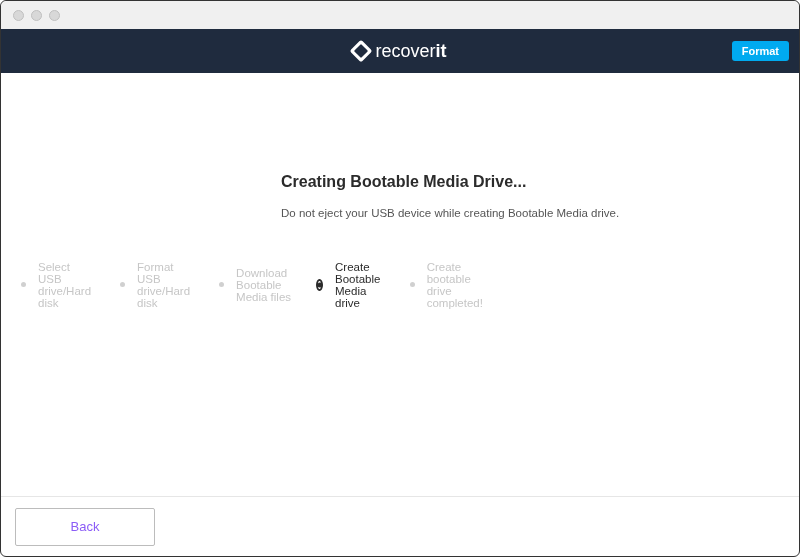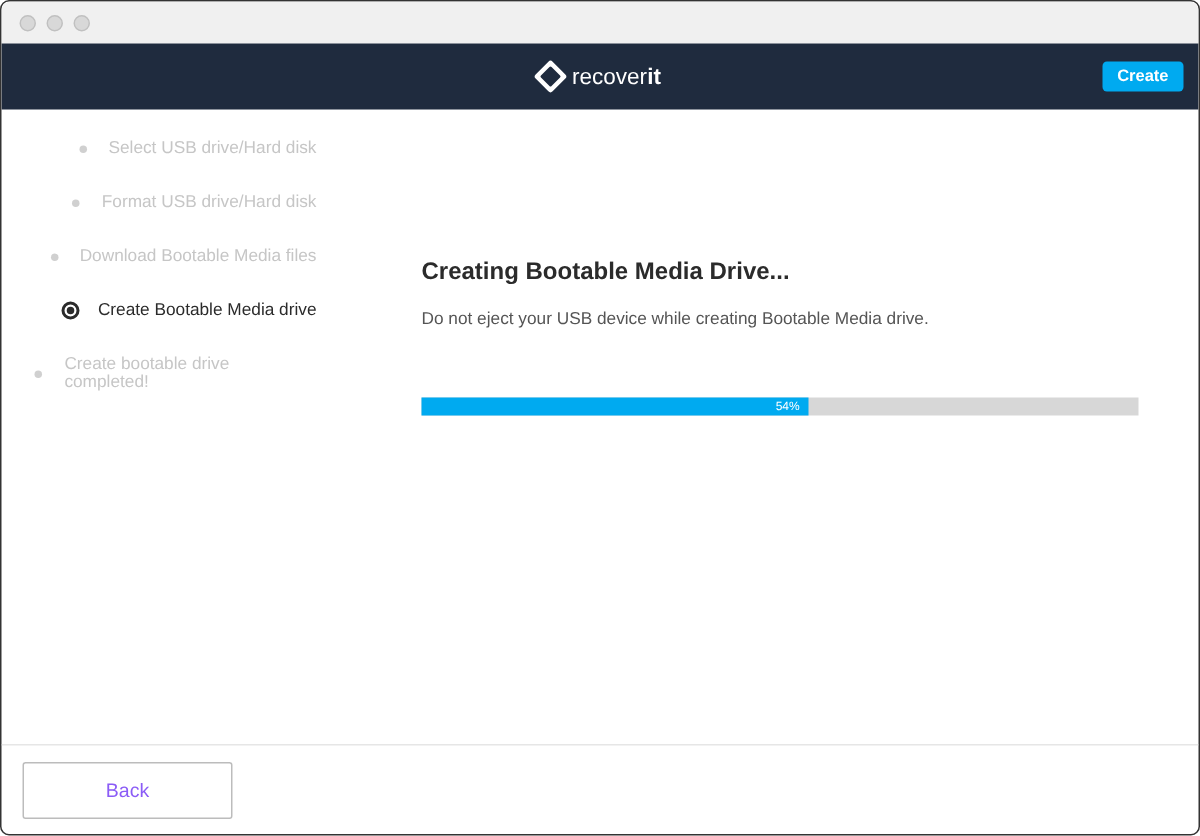--- a/index.html
+++ b/index.html
@@ -37,21 +37,21 @@
       display: flex;
       align-items: center;
       justify-content: center;
       position: relative;
     }
     .brand {
       display: flex;
       align-items: center;
       gap: 6px;
       color: #fff;
-      font-size: 15px;
+      font-size: 18px;
       font-weight: 500;
     }
     .brand-bold { font-weight: 700; }
     .brand-icon {
       width: 16px;
       height: 16px;
       background: #fff;
       transform: rotate(45deg);
       border-radius: 2px;
       position: relative;
@@ -79,23 +79,22 @@
     }
     .content {
       flex: 1;
       display: flex;
       min-height: 0;
     }
     .sidebar {
       width: 210px;
       padding: 20px 0 20px 20px;
       display: flex;
-      flex-direction: column;
+      flex-direction: row;
       gap: 24px;
-      align-items: flex-end;
     }
     .step {
       display: flex;
       align-items: center;
       gap: 12px;
       font-size: 11.5px;
       color: #c6c6c6;
     }
     .step-bullet {
       width: 10px;
@@ -200,21 +199,21 @@
   <div class="traffic-dot"></div>
 </div>
 
 <div class="header">
   <div class="brand">
     <div class="brand-icon"></div>
     <span>
       <span>recover</span><span class="brand-bold">it</span>
     </span>
   </div>
-  <button class="active-btn">Create</button>
+  <button class="active-btn">Format</button>
 </div>
 
 <div class="content">
   <div class="sidebar" id="sidebar">
       <div class="step">
         <div class="step-bullet">
           <div class="step-dot"></div>
         </div>
         <span>Select USB drive/Hard disk</span>
       </div>
@@ -238,23 +237,18 @@
         <div class="step-bullet">
           <div class="step-dot"></div>
         </div>
         <span>Create bootable drive completed!</span>
       </div>
     </div>
 
   <div class="main">
     <div class="main-title">Creating Bootable Media Drive...</div>
     <div class="main-sub">Do not eject your USB device while creating Bootable Media drive.</div>
-    <div class="progress-container">
-      <div class="progress-fill" id="progress-fill" style="width: 54%;">
-        <span class="progress-label">54%</span>
-      </div>
-    </div>
   </div>
 </div>
 
 <div class="footer">
   <button class="btn btn-back">Back</button>
 </div>
 
 </body></html>

